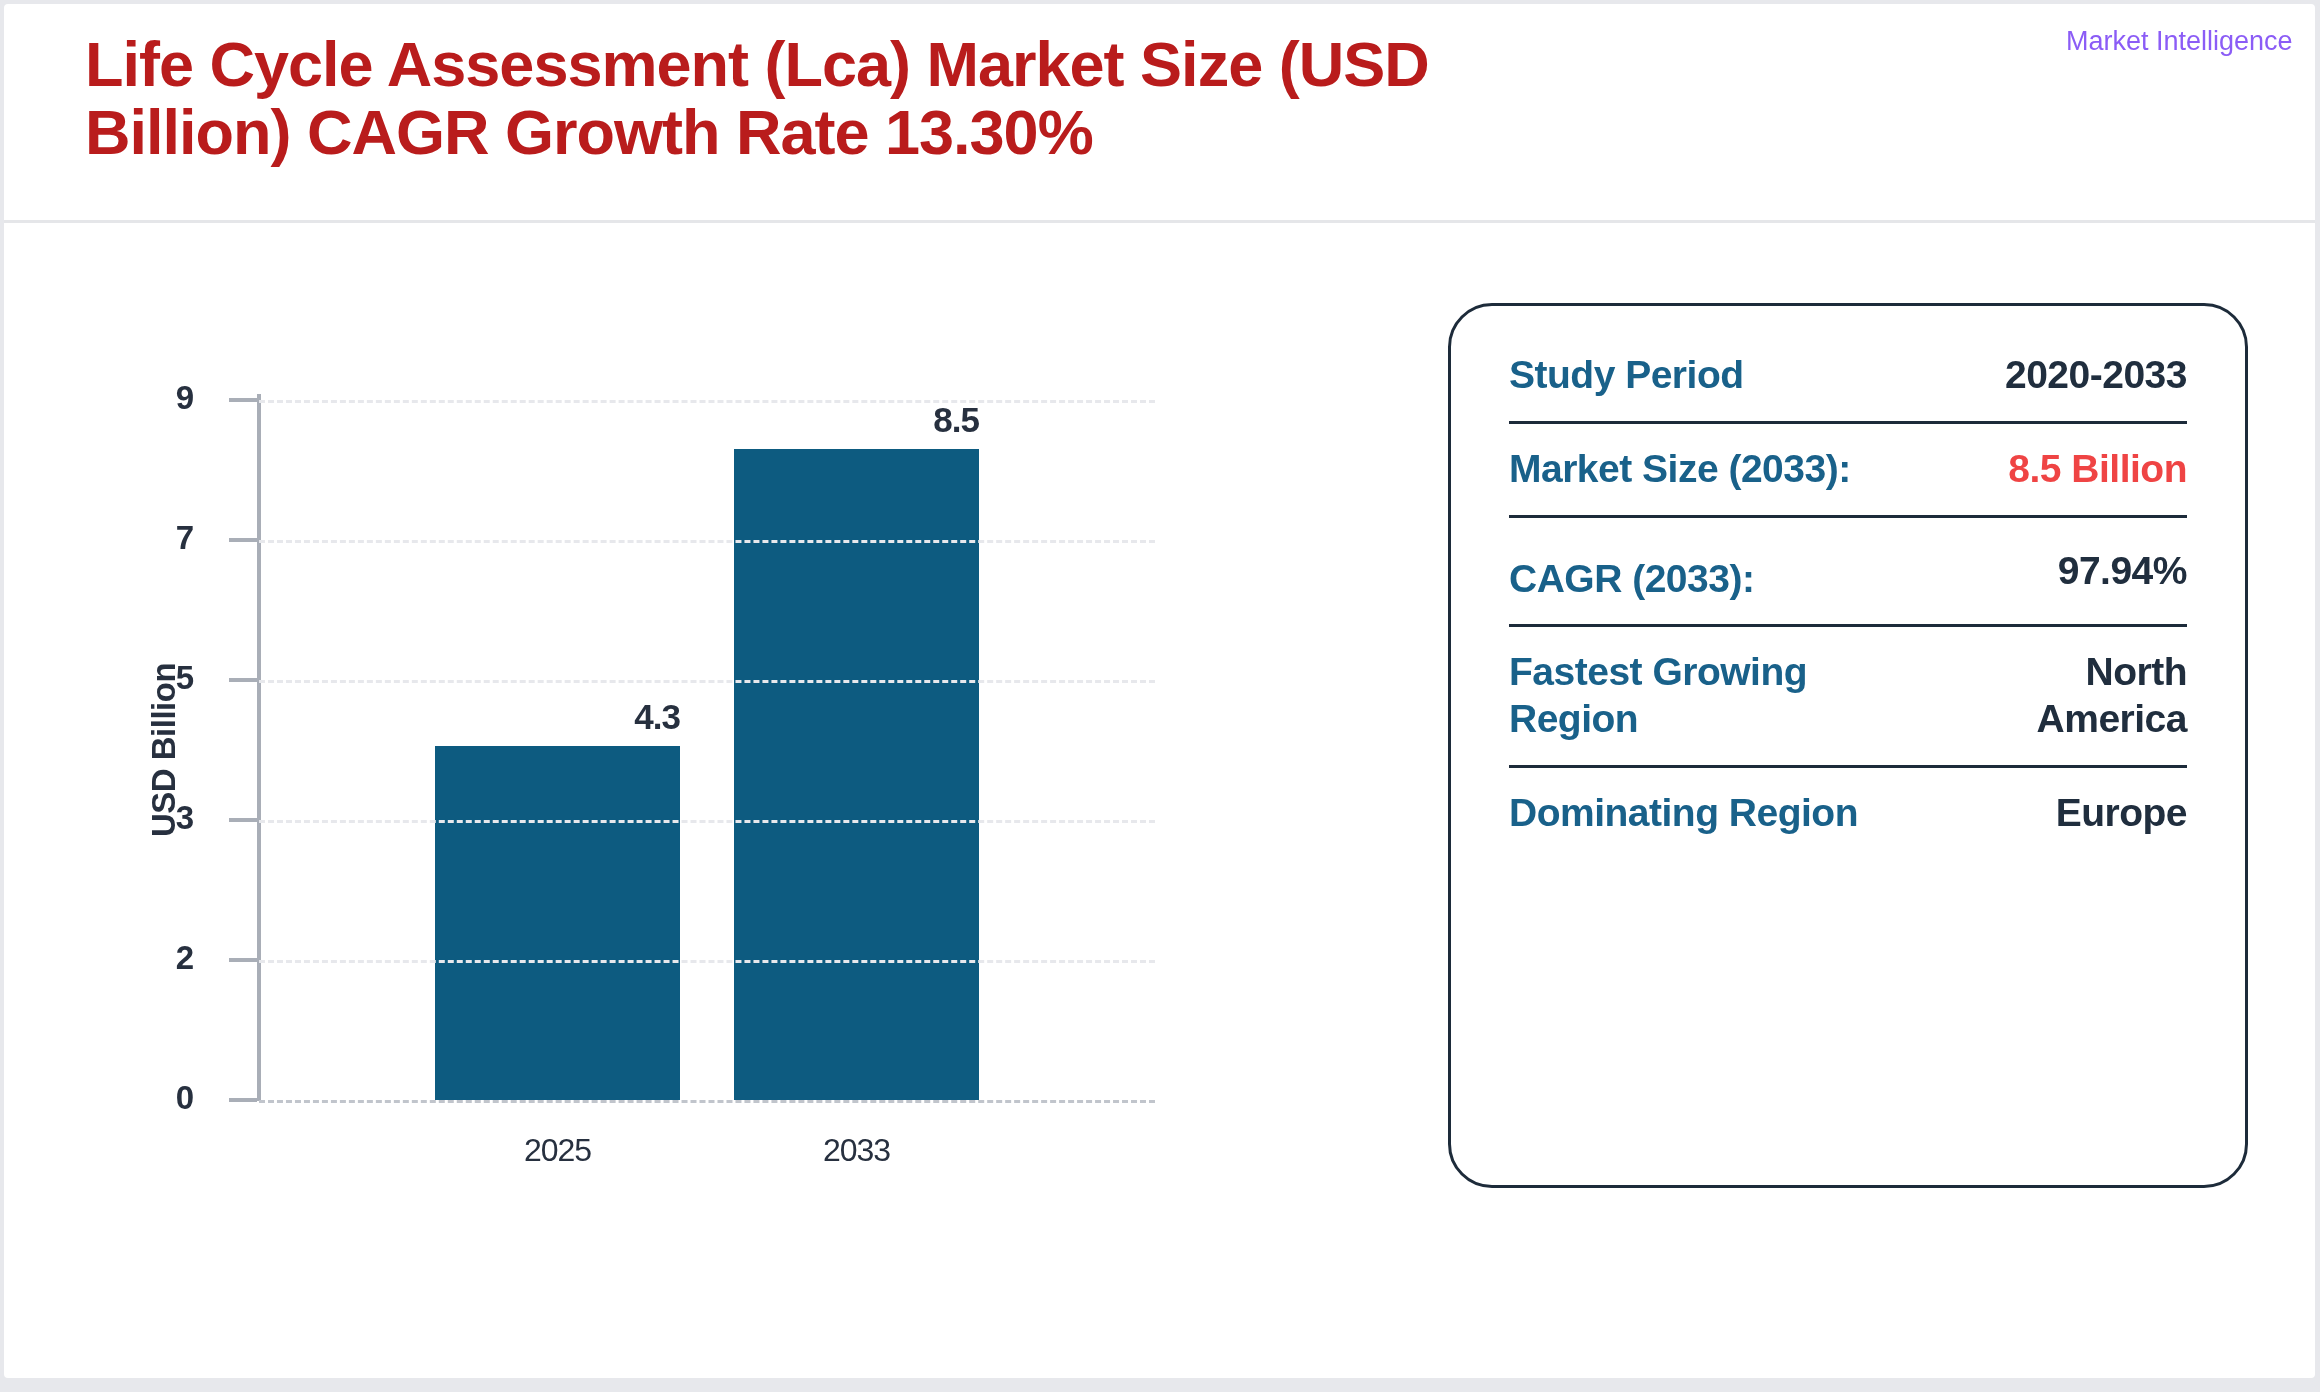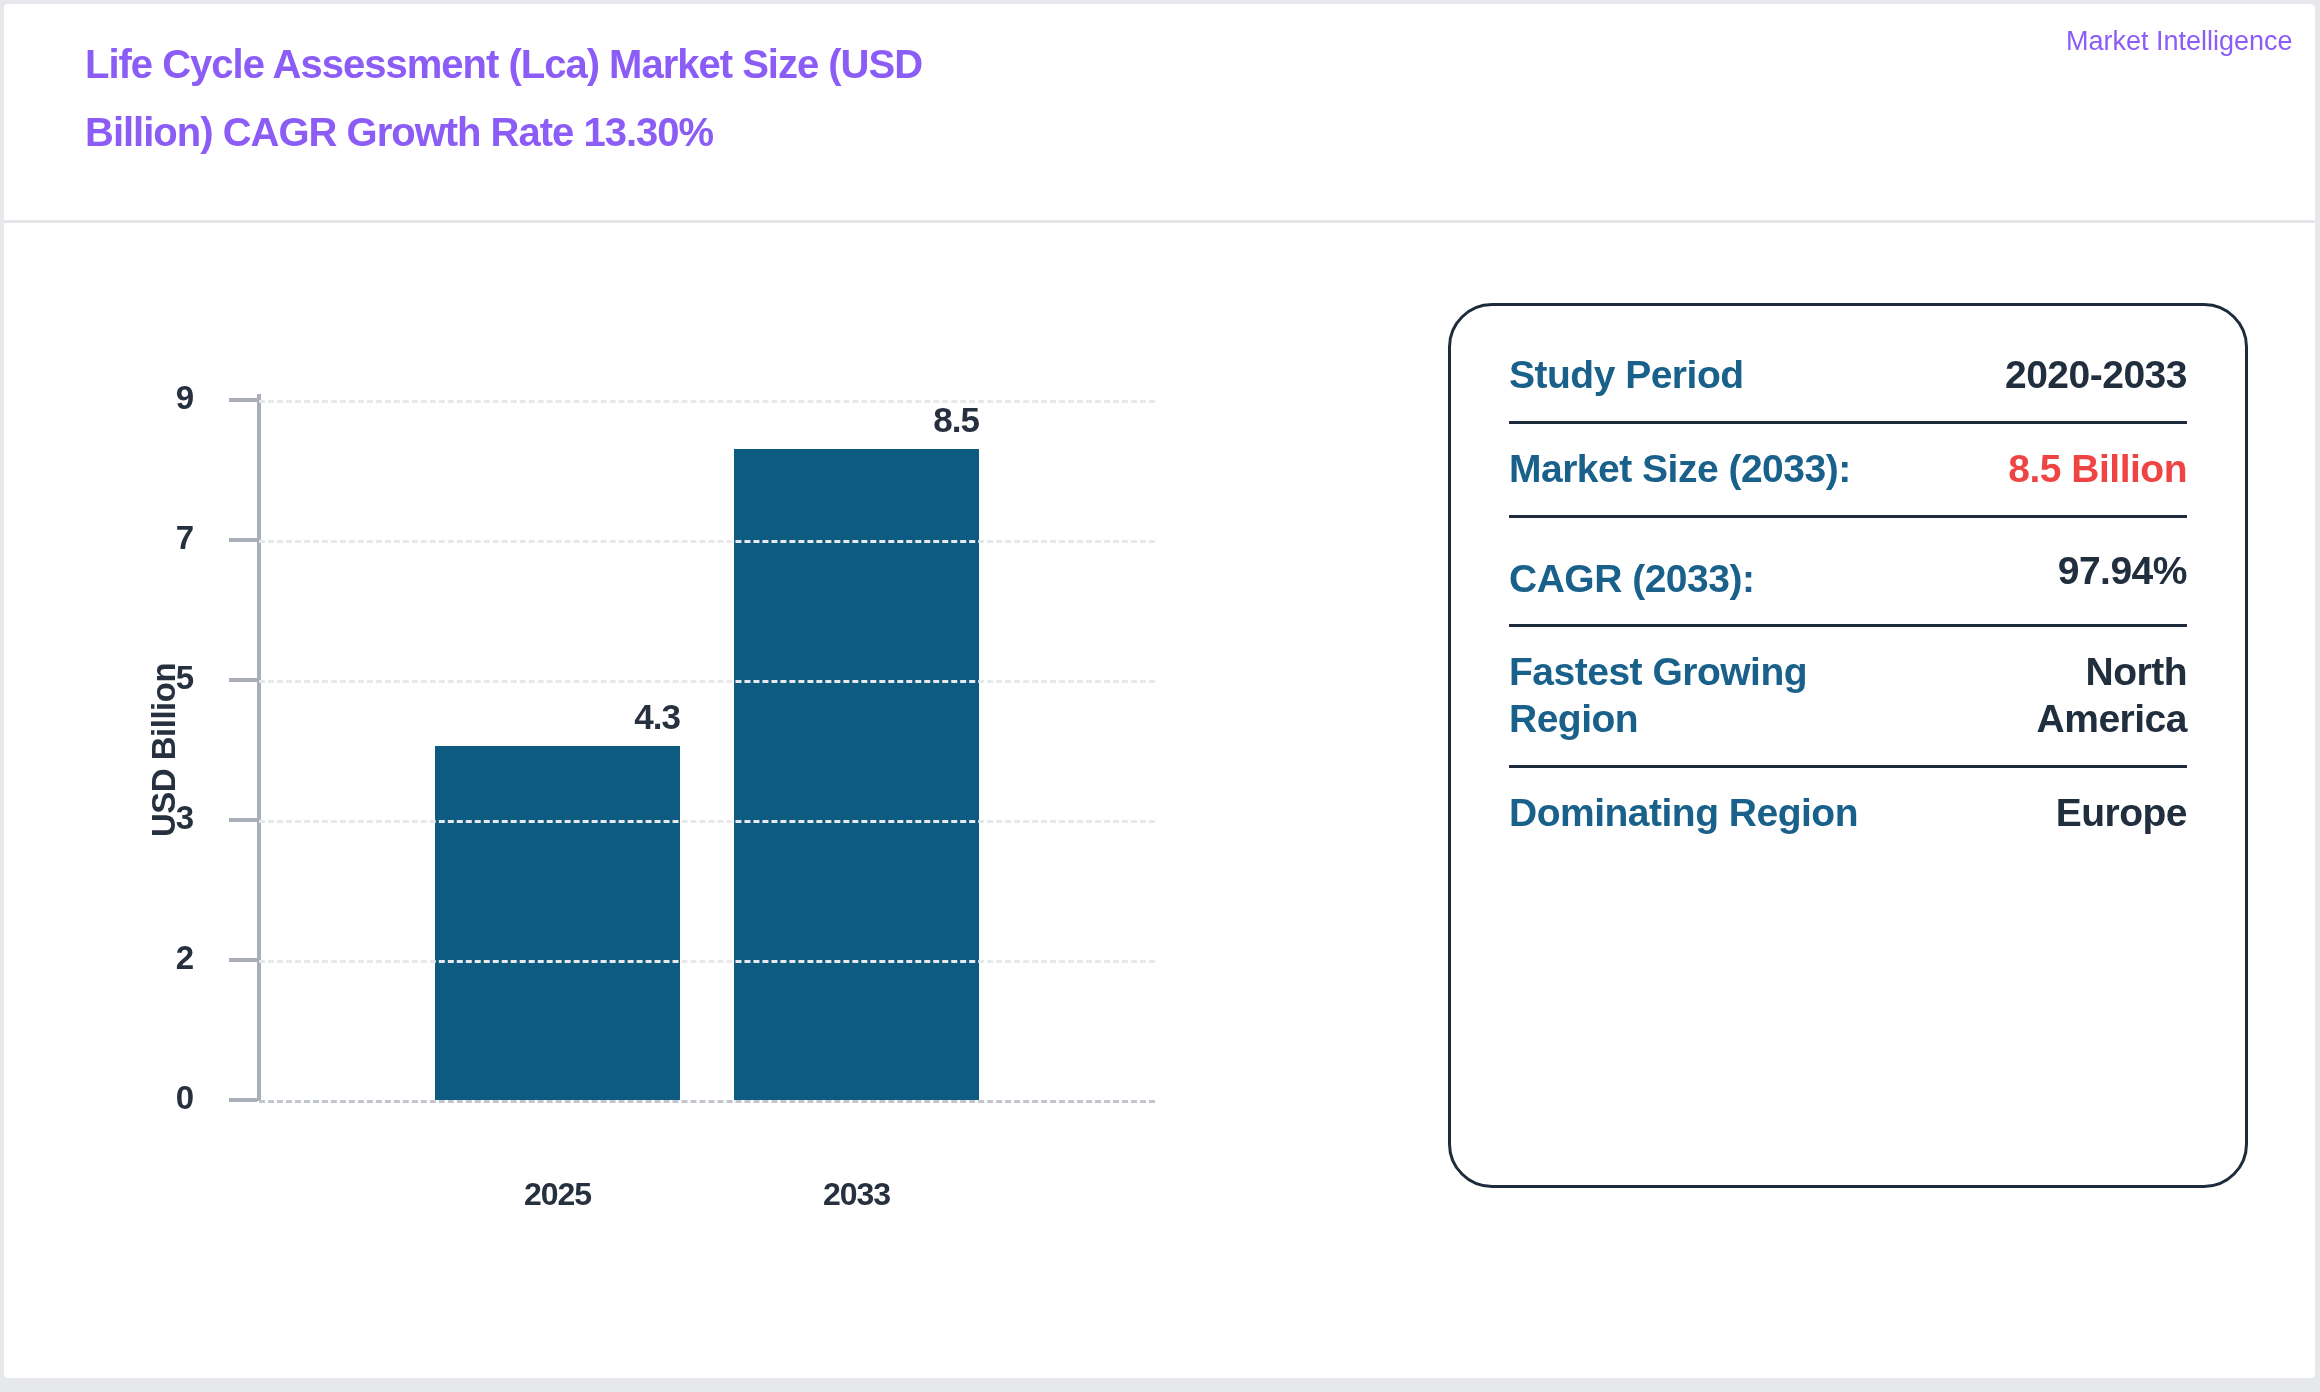--- a/index.html
+++ b/index.html
@@ -10,21 +10,21 @@
     position:relative;overflow:hidden;
     -webkit-font-smoothing:antialiased;
   }
   .card{
     position:absolute;left:4px;top:4px;right:5px;bottom:14px;
     background:#ffffff;border-radius:4px;
   }
   
   .page-title{
     position:absolute;left:81px;top:26px;
-    font-size:40px;font-weight:700;color:#8b5cf6;
+    font-size:63px;font-weight:700;color:#b91c1c;
     line-height:68px;letter-spacing:-1px;
   }
   .logo{position:absolute;left:2062px;top:30px;width:210px;}
   .logo-top{display:flex;align-items:flex-start;}
   .logo-brand{
     font-family:"Liberation Serif","DejaVu Serif",serif;
     font-size:84px;line-height:92px;font-weight:400;color:#3c3c3e;
     transform:scaleX(0.74);transform-origin:left top;letter-spacing:0;
   }
   .logo-icon{margin-left:-38px;margin-top:2px;}
@@ -63,21 +63,21 @@
   .bar-group{
     position:relative;width:245px;height:100%;
     display:flex;flex-direction:column;align-items:flex-end;justify-content:flex-end;
   }
   .bar-value{
     font-size:35px;font-weight:700;color:#27303f;margin-bottom:9px;letter-spacing:-1px;
   }
   .bar{width:100%;background:#0d5b80;}
   .bar-cat{
     position:absolute;top:calc(100% + 32px);left:0;right:0;text-align:center;
-    font-size:32px;font-weight:700;color:#27303f;letter-spacing:-1px;margin-top:44px;
+    font-size:32px;font-weight:400;color:#27303f;letter-spacing:-1px;
   }
   .y-axis-title{
     position:absolute;left:160px;top:746px;
     transform:translate(-50%,-50%) rotate(-90deg);
     font-size:33px;font-weight:700;color:#27303f;letter-spacing:-0.5px;
     white-space:nowrap;
   }
   
   .panel{
     position:absolute;left:1444px;top:299px;width:800px;height:885px;

